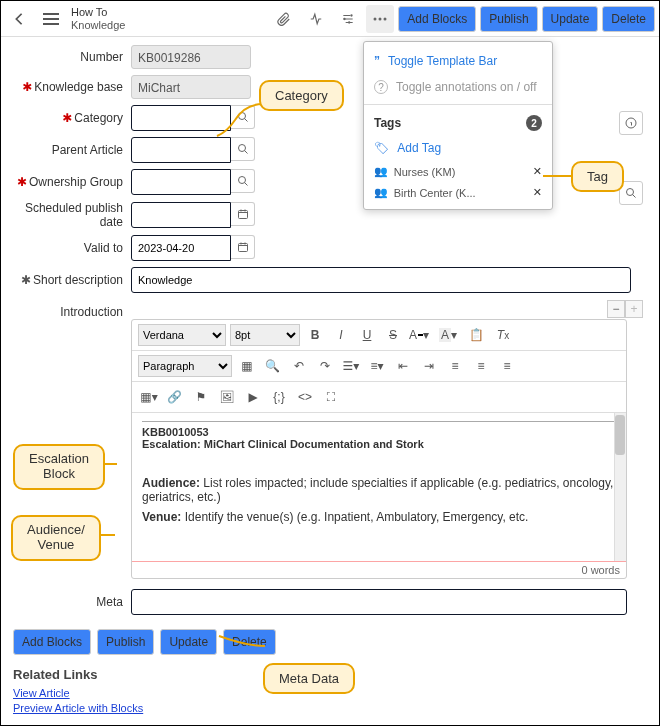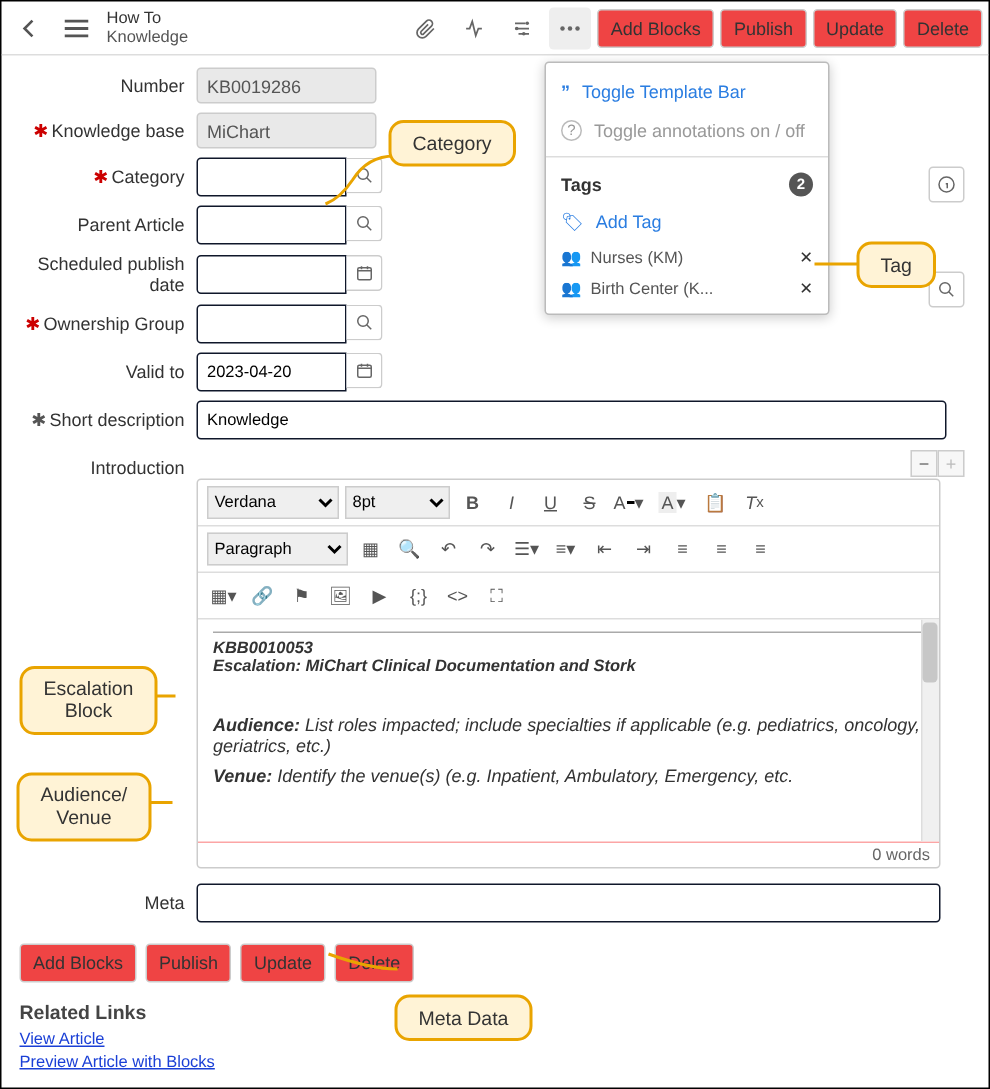--- a/index.html
+++ b/index.html
@@ -39,21 +39,21 @@
     padding-left: 2px;
   }
   .crumb .line1 { font-weight: normal; }
   .crumb .line2 { color:#555; }
   .spacer { flex: 1; }
   .btn {
     height: 26px;
     padding: 0 8px;
     font-size: 12px;
     border: 1px solid #ccc;
-    background: #ef4444;
+    background: #3b82f6;
     border-radius: 3px;
     cursor: pointer;
     color:#333;
   }
   
   .form {
     padding: 8px 10px 4px;
     position: relative;
   }
   .row {
@@ -138,21 +138,20 @@
     font-size:12px;
     color:#555;
   }
   .ed-body {
     height:148px;
     overflow:auto;
     padding:8px 10px;
     font-size:12px;
     color:#333;
     position:relative;
-    font-style:italic;
   }
   .ed-body .kbb { font-weight:bold; color:#333; font-size:11px;}
   .ed-body .esc-title { font-weight:bold; font-size:11px; }
   .ed-foot {
     border-top:1px solid #fca5a5;
     text-align:right;
     font-size:11px;
     color:#666;
     padding:2px 6px;
   }
@@ -350,39 +349,39 @@
       <input class="inp" style="">
       <div class="lookup">
         <svg width="12" height="12" viewBox="0 0 24 24">
             <circle cx="10" cy="10" r="7" fill="none" stroke="#666" stroke-width="2"></circle>
             <path d="M15 15l6 6" stroke="#666" stroke-width="2"></path>
           </svg>
       </div>
     </div>
   </div>
   <div class="row">
+    <span class="lbl"><span class="req">✱</span><span>Ownership Group</span></span>
+    <div class="inp-wrap">
+      <input class="inp" style="">
+      <div class="lookup">
+        <svg width="12" height="12" viewBox="0 0 24 24">
+            <circle cx="10" cy="10" r="7" fill="none" stroke="#666" stroke-width="2"></circle>
+            <path d="M15 15l6 6" stroke="#666" stroke-width="2"></path>
+          </svg>
+      </div>
+    </div>
+  </div>
+  <div class="row">
     <span class="lbl">Scheduled publish date</span>
     <div class="inp-wrap">
       <input class="inp" style="">
       <div class="lookup">
         <svg width="12" height="12" viewBox="0 0 24 24">
             <rect x="3" y="5" width="18" height="16" rx="2" fill="none" stroke="#666" stroke-width="2"></rect>
             <path d="M3 9h18M8 3v4M16 3v4" stroke="#666" stroke-width="2"></path>
-          </svg>
-      </div>
-    </div>
-  </div>
-  <div class="row">
-    <span class="lbl"><span class="req">✱</span><span>Ownership Group</span></span>
-    <div class="inp-wrap">
-      <input class="inp" style="">
-      <div class="lookup">
-        <svg width="12" height="12" viewBox="0 0 24 24">
-            <circle cx="10" cy="10" r="7" fill="none" stroke="#666" stroke-width="2"></circle>
-            <path d="M15 15l6 6" stroke="#666" stroke-width="2"></path>
           </svg>
       </div>
     </div>
   </div>
   <div class="row">
     <span class="lbl">Valid to</span>
     <div class="inp-wrap">
       <input class="inp" value="2023-04-20" style="">
       <div class="lookup">
         <svg width="12" height="12" viewBox="0 0 24 24">

